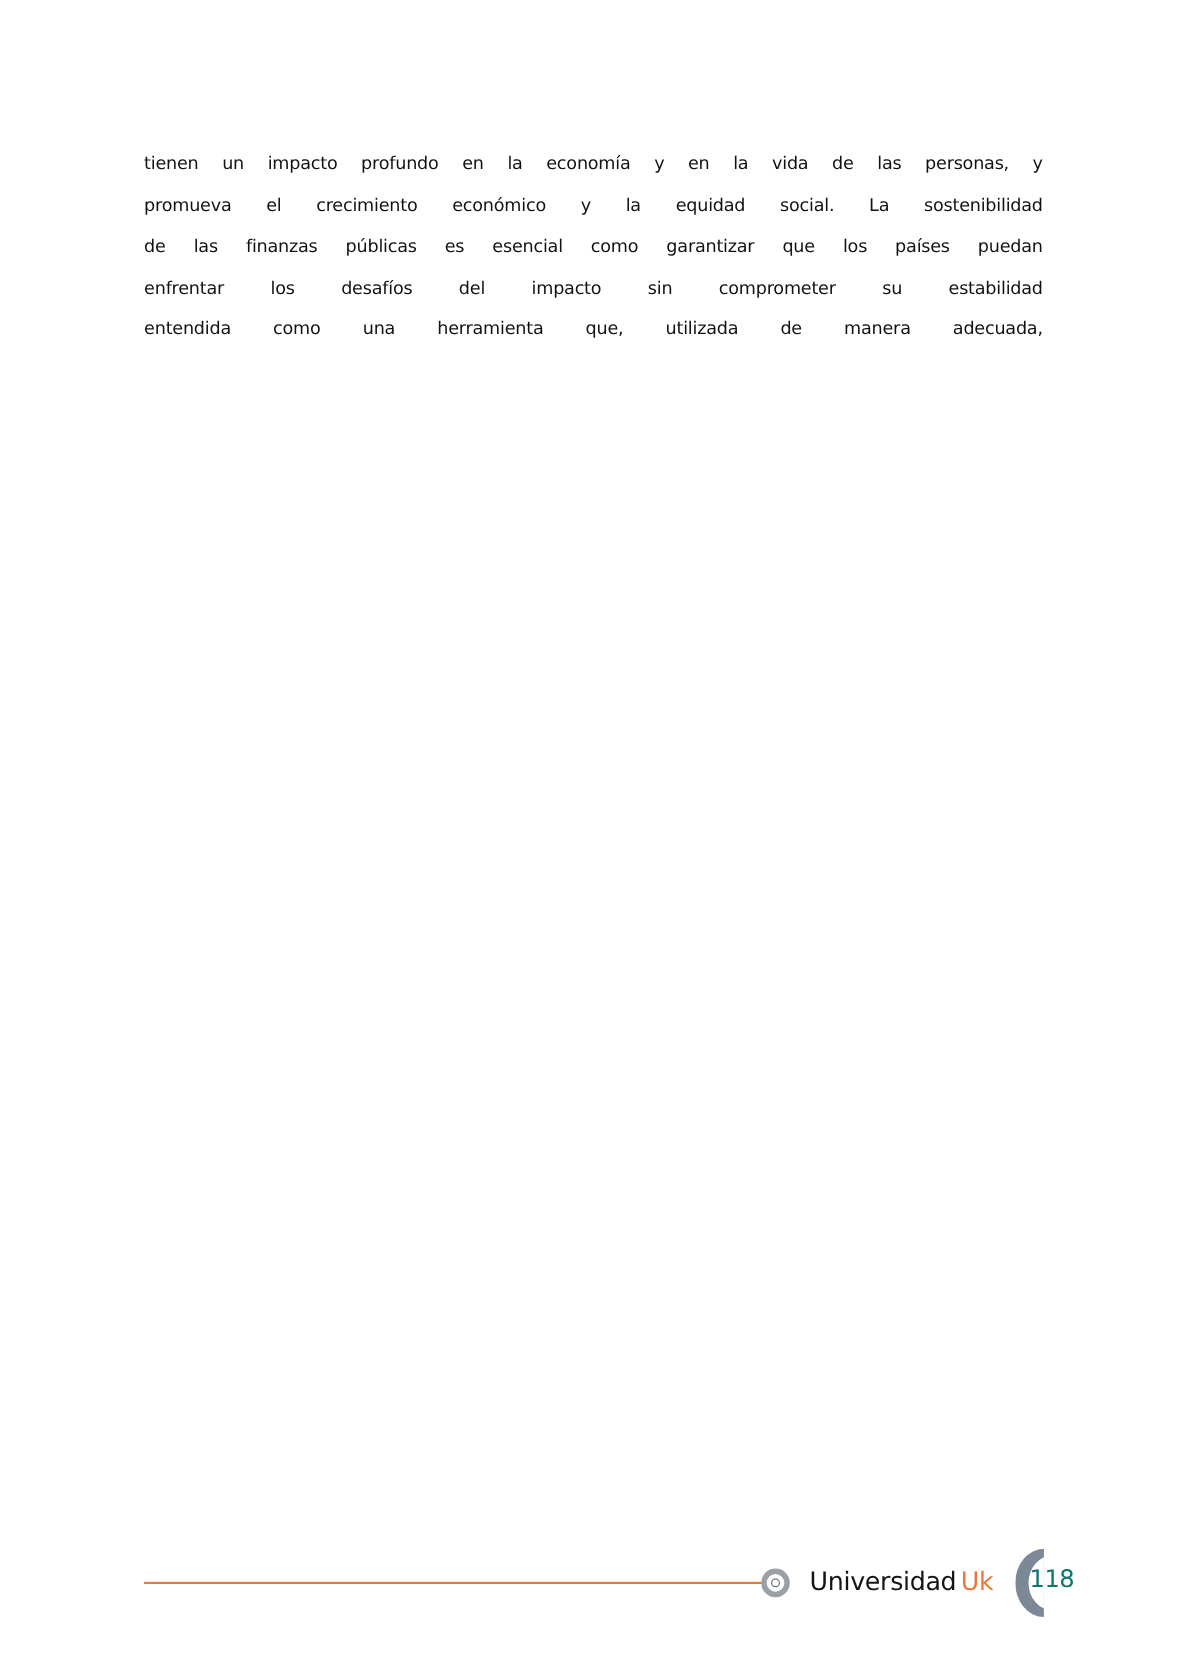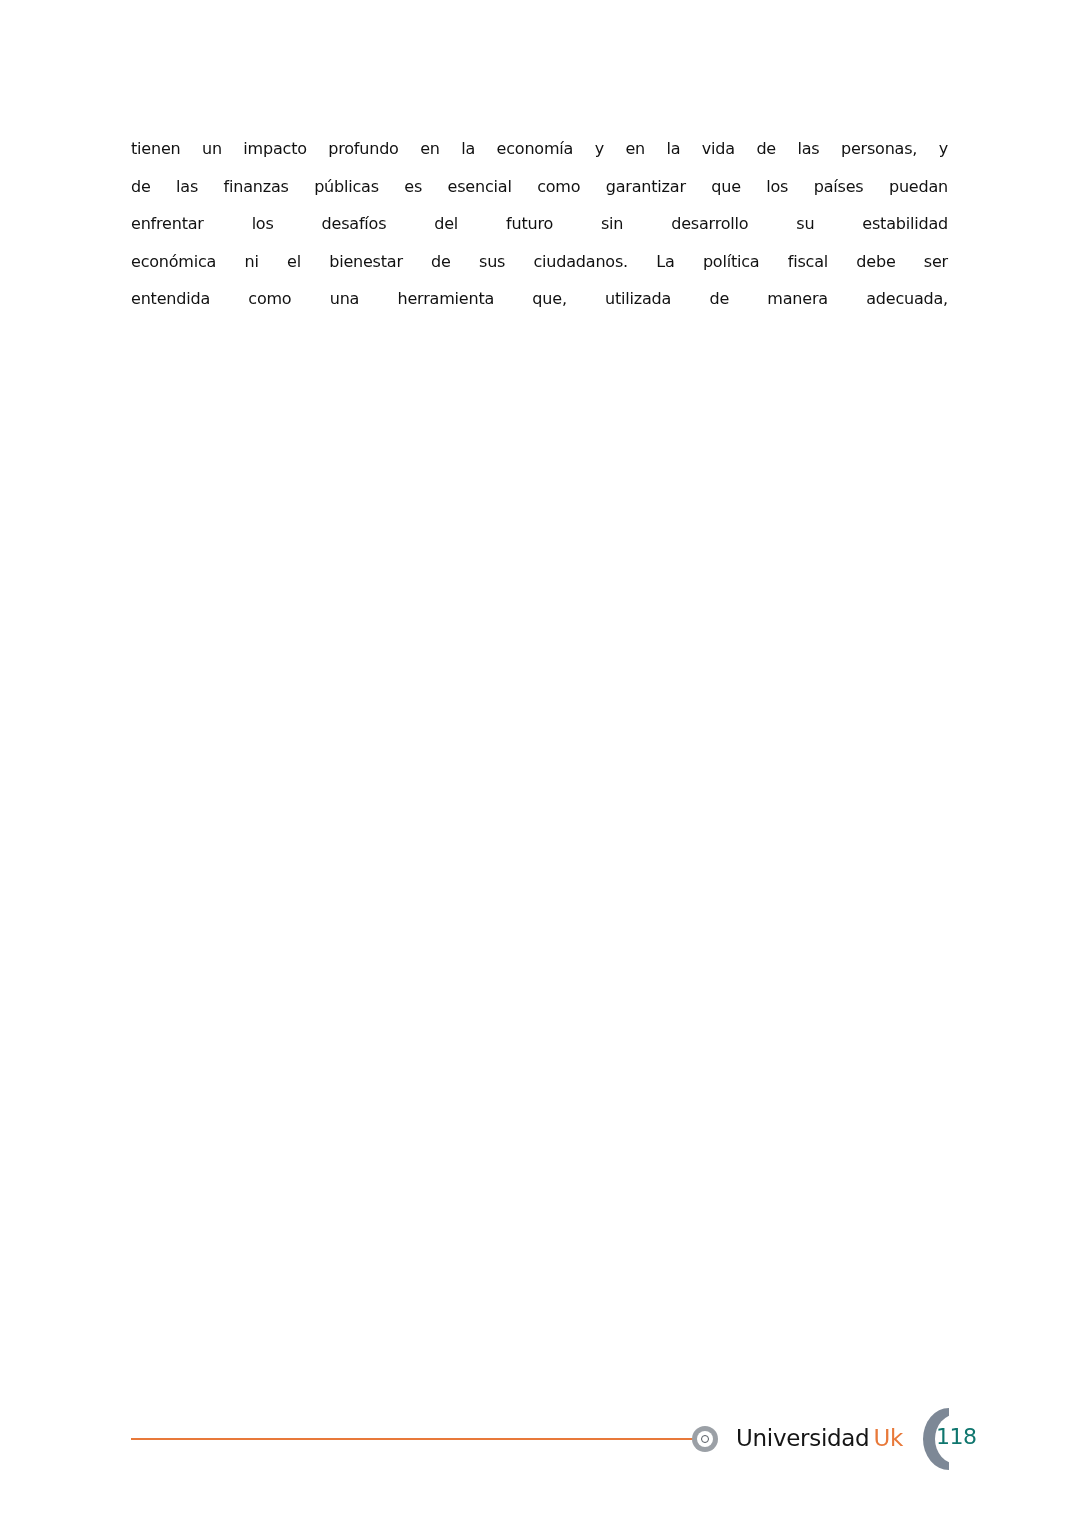--- a/index.html
+++ b/index.html
@@ -122,23 +122,23 @@
       line-height: 30px;
       color: #0f766e;
       letter-spacing: -0.5px;
     }
   </style>
 </head>
 <body>
 
 <div class="page-body">
   <span class="line">tienen un impacto profundo en la economía y en la vida de las personas, y</span>
+  <span class="line">promueva el crecimiento económico y la equidad social. La sostenibilidad</span>
   <span class="line">de las finanzas públicas es esencial como garantizar que los países puedan</span>
-  <span class="line">enfrentar los desafíos del futuro sin desarrollo su estabilidad</span>
-  <span class="line">económica ni el bienestar de sus ciudadanos. La política fiscal debe ser</span>
+  <span class="line">enfrentar los desafíos del impacto sin comprometer su estabilidad</span>
   <span class="line">entendida como una herramienta que, utilizada de manera adecuada,</span>
 </div>
 
 <div class="footer">
   <div class="footer-rule"></div>
   <div class="logo-ring">
     <div class="logo-ring-inner">
       <div class="logo-ring-dot"></div>
     </div>
   </div>

